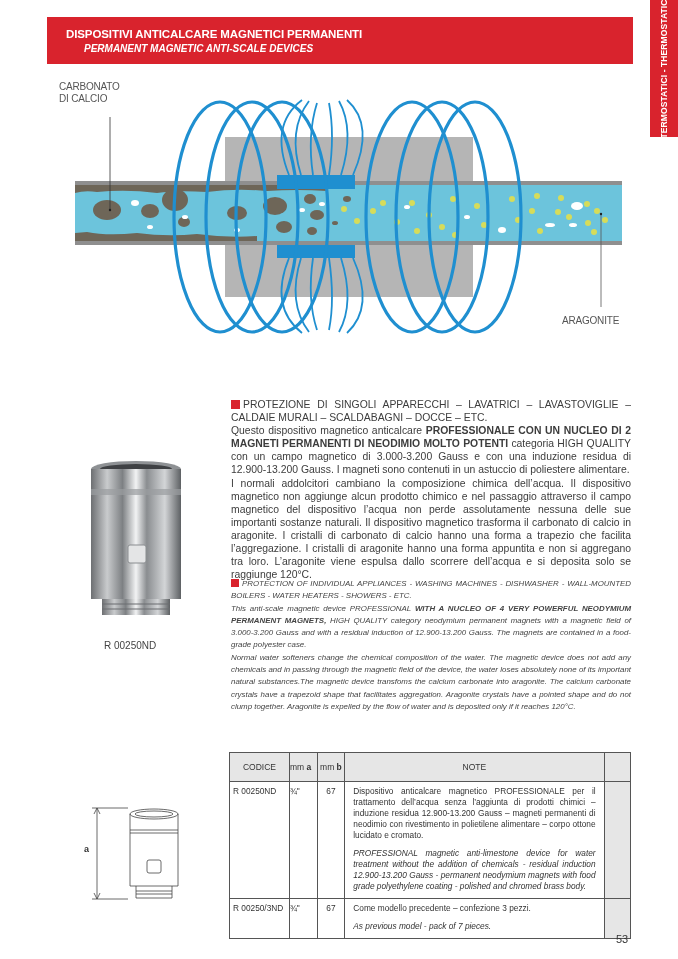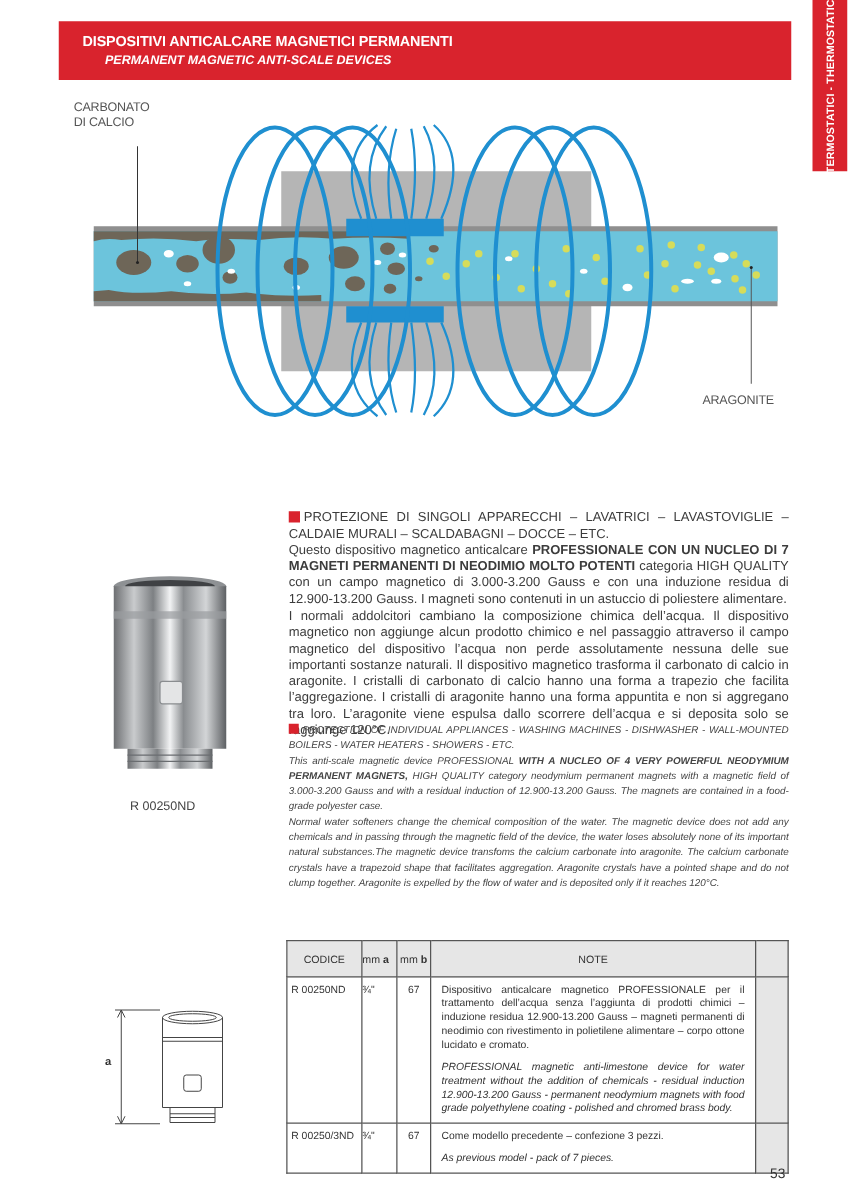--- a/index.html
+++ b/index.html
@@ -7,21 +7,21 @@
   .header { position:absolute; left:47px; top:17px; width:586px; height:47px; background:#d9232d; }
   .header .t1 { position:absolute; left:19px; top:11px; color:#fff; font-weight:bold; font-size:11.5px; letter-spacing:-0.1px; }
   .header .t2 { position:absolute; left:19px; top:26px; color:#fff; font-weight:bold; font-style:italic; font-size:10px;margin-left:18px; }
   .sidetab { position:absolute; left:650px; top:0; width:28px; height:137px; background:#d9232d; }
   .sidetab span { position:absolute; left:50%; top:50%; transform:translate(-50%,-50%) rotate(-90deg); white-space:nowrap; color:#fff; font-size:8.5px; font-weight:bold; letter-spacing:0.1px; }
   .diagram { position:absolute; left:45px; top:75px; width:590px; height:270px;margin-left:12px; }
   .diag-label { position:absolute; font-size:10px; color:#555; line-height:12px; letter-spacing:-0.2px; }
   .product-photo { position:absolute; left:80px; top:455px; width:112px; height:170px; }
   .photo-caption { position:absolute; left:104px; top:640px; font-size:10px; color:#444; }
   .text-block { position:absolute; left:231px; width:400px; text-align:justify; }
-  .it-block { top:408px; font-size:10.4px; line-height:13.1px; color:#3c3c3c; }
+  .it-block { top:398px; font-size:10.4px; line-height:13.1px; color:#3c3c3c; }
   .en-block { top:578px; font-size:7.9px; line-height:12.3px; font-style:italic; color:#444; }
   .sq { display:inline-block; width:9px; height:9px; background:#d9232d; margin-right:3px; vertical-align:-1px; }
   .en-block .sq { width:8px; height:8px; }
   p { margin:0; }
   .tbl { position:absolute; left:229px; top:752px; width:402px; border-collapse:collapse; font-size:8.3px; color:#333; }
   .tbl td, .tbl th { border:1px solid #555; padding:0; vertical-align:top; }
   .tbl th { background:#e6e6e6; font-weight:normal; height:20px; vertical-align:middle; font-size:8.5px; }
   .tbl .c-code { width:54px; text-align:left; padding:4px 3px; }
   .tbl th.c-code { text-align:center; }
   .tbl .c-a { width:28px; text-align:left; padding-top:4px; }
@@ -176,21 +176,21 @@
     <g stroke="#6a6d70" stroke-width="1">
         <line x1="22" y1="149" x2="90" y2="149"></line>
         <line x1="22" y1="154" x2="90" y2="154"></line>
       </g>
   </svg>
 </div>
 <div class="photo-caption">R 00250ND</div>
 
 <div class="text-block it-block">
   <p><span class="sq"></span><span>PROTEZIONE DI SINGOLI APPARECCHI – LAVATRICI – LAVASTOVIGLIE – CALDAIE MURALI – SCALDABAGNI – DOCCE – ETC.</span></p>
-  <p><span>Questo dispositivo magnetico anticalcare </span><b>PROFESSIONALE CON UN NUCLEO DI 7 MAGNETI PERMANENTI DI NEODIMIO MOLTO POTENTI</b><span> categoria HIGH QUALITY con un campo magnetico di 3.000-3.200 Gauss e con una induzione residua di 12.900-13.200 Gauss. I magneti sono contenuti in un astuccio di poliestere alimentare.</span></p>
+  <p><span>Questo dispositivo magnetico anticalcare </span><b>PROFESSIONALE CON UN NUCLEO DI 2 MAGNETI PERMANENTI DI NEODIMIO MOLTO POTENTI</b><span> categoria HIGH QUALITY con un campo magnetico di 3.000-3.200 Gauss e con una induzione residua di 12.900-13.200 Gauss. I magneti sono contenuti in un astuccio di poliestere alimentare.</span></p>
   <p>I normali addolcitori cambiano la composizione chimica dell’acqua. Il dispositivo magnetico non aggiunge alcun prodotto chimico e nel passaggio attraverso il campo magnetico del dispositivo l’acqua non perde assolutamente nessuna delle sue importanti sostanze naturali. Il dispositivo magnetico trasforma il carbonato di calcio in aragonite. I cristalli di carbonato di calcio hanno una forma a trapezio che facilita l’aggregazione. I cristalli di aragonite hanno una forma appuntita e non si aggregano tra loro. L’aragonite viene espulsa dallo scorrere dell’acqua e si deposita solo se raggiunge 120°C.</p>
 </div>
 
 <div class="text-block en-block">
   <p><span class="sq"></span><span>PROTECTION OF INDIVIDUAL APPLIANCES - WASHING MACHINES - DISHWASHER - WALL-MOUNTED BOILERS - WATER HEATERS - SHOWERS - ETC.</span></p>
   <p><span>This anti-scale magnetic device PROFESSIONAL </span><b>WITH A NUCLEO OF 4 VERY POWERFUL NEODYMIUM PERMANENT MAGNETS,</b><span> HIGH QUALITY category neodymium permanent magnets with a magnetic field of 3.000-3.200 Gauss and with a residual induction of 12.900-13.200 Gauss. The magnets are contained in a food-grade polyester case.</span></p>
   <p>Normal water softeners change the chemical composition of the water. The magnetic device does not add any chemicals and in passing through the magnetic field of the device, the water loses absolutely none of its important natural substances.The magnetic device transfoms the calcium carbonate into aragonite. The calcium carbonate crystals have a trapezoid shape that facilitates aggregation. Aragonite crystals have a pointed shape and do not clump together. Aragonite is expelled by the flow of water and is deposited only if it reaches 120°C.</p>
 </div>
 
 <div class="tech-drawing">

